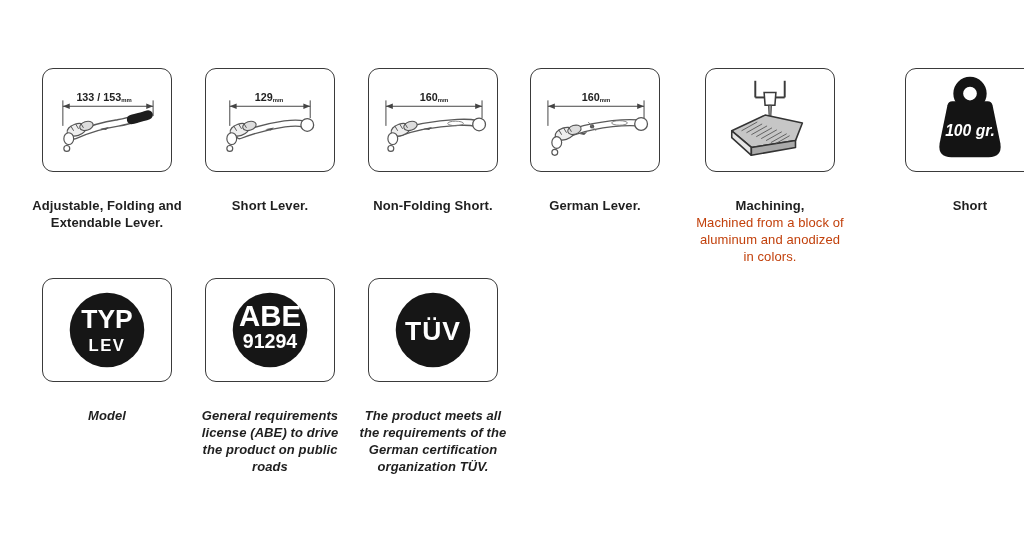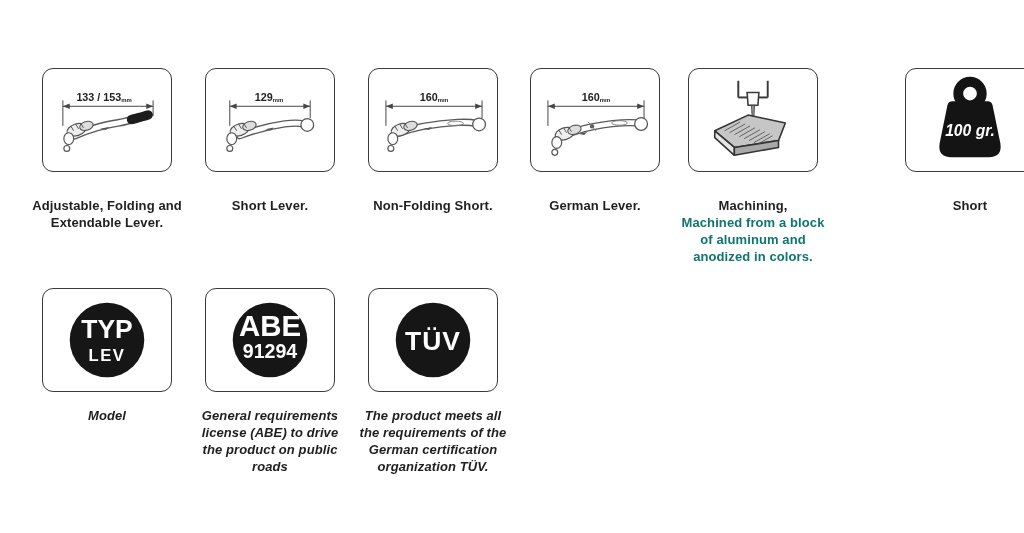--- a/index.html
+++ b/index.html
@@ -6,30 +6,30 @@
   body{
     width:1024px;height:533px;position:relative;overflow:hidden;
     background:#ffffff;
     font-family:"Liberation Sans","DejaVu Sans",sans-serif;
   }
   .card{
     position:absolute;top:68px;width:130px;height:104px;
     border:1.5px solid #3a3a3a;border-radius:11px;background:#fff;
     box-sizing:border-box;
   }
-  .r2{top:288px;}
-  .c1{left:42px}.c2{left:205px}.c3{left:368px}.c4{left:530px}.c5{left:688px}.c6{left:905px}
+  .r2{top:278px;}
+  .c1{left:42px}.c2{left:205px}.c3{left:368px}.c4{left:530px}.c5{left:705px}.c6{left:905px}
   .card svg{width:100%;height:100%;display:block;}
   .label{
     position:absolute;top:181px;width:160px;margin-left:-15px;
     text-align:center;font-size:13px;font-weight:bold;color:#1f1f1f;
     line-height:17px;letter-spacing:.1px;margin-top:16px;
   }
   .label.l2{top:391px;font-style:italic;}
-  .label .desc{font-weight:bold;color:#0f766e;display:block;}
+  .label .desc{font-weight:normal;color:#c2410c;display:block;}
   .label.w150{width:150px;margin-left:-10px;}
   .dim-text{font-weight:bold;}
 </style>
 </head>
 <body>
 
 <div class="card c1">
   <svg viewBox="0 0 130 104">
     <text class="dim-text" x="62" y="33" text-anchor="middle" font-size="11" fill="#222"><tspan>133 / 153</tspan><tspan font-size="6" dy="1">mm</tspan></text>
     <line x1="20" y1="32" x2="20" y2="58" stroke="#444" stroke-width="1"></line>

